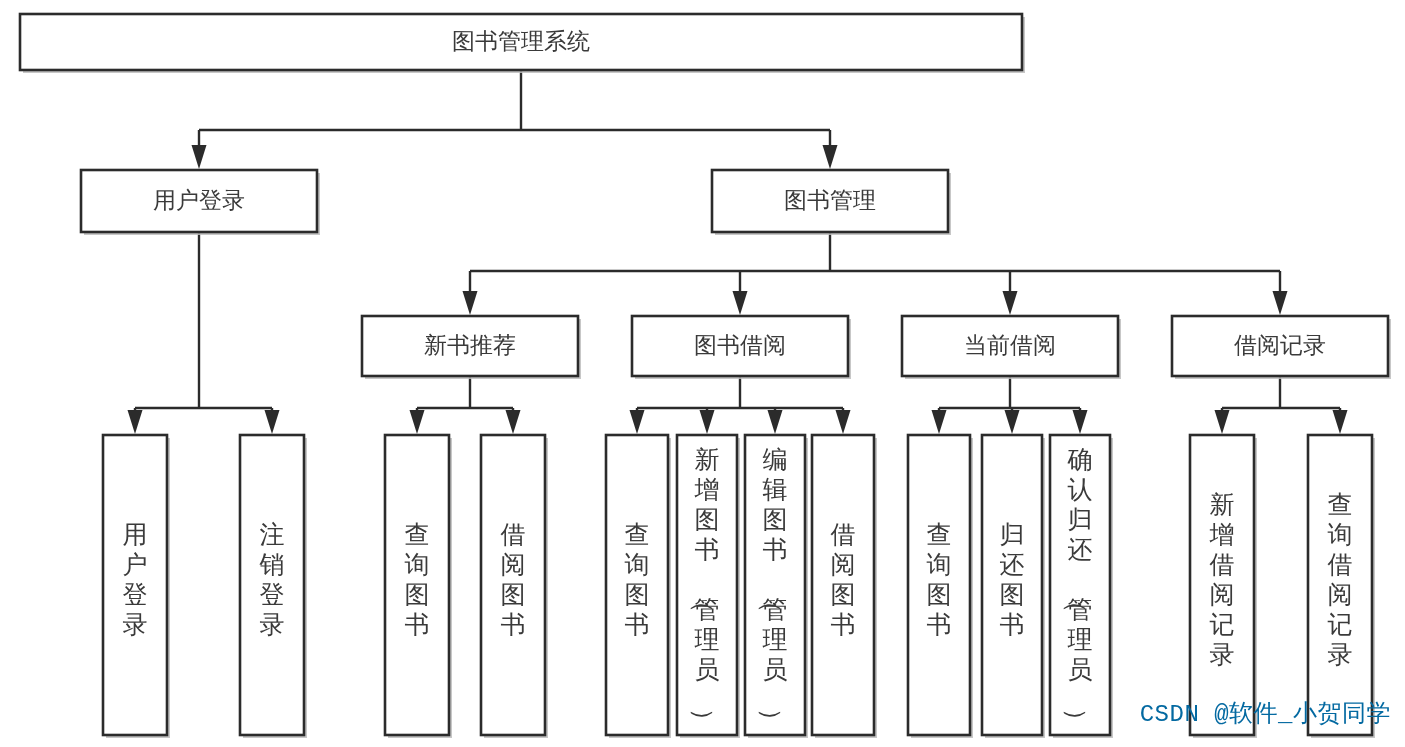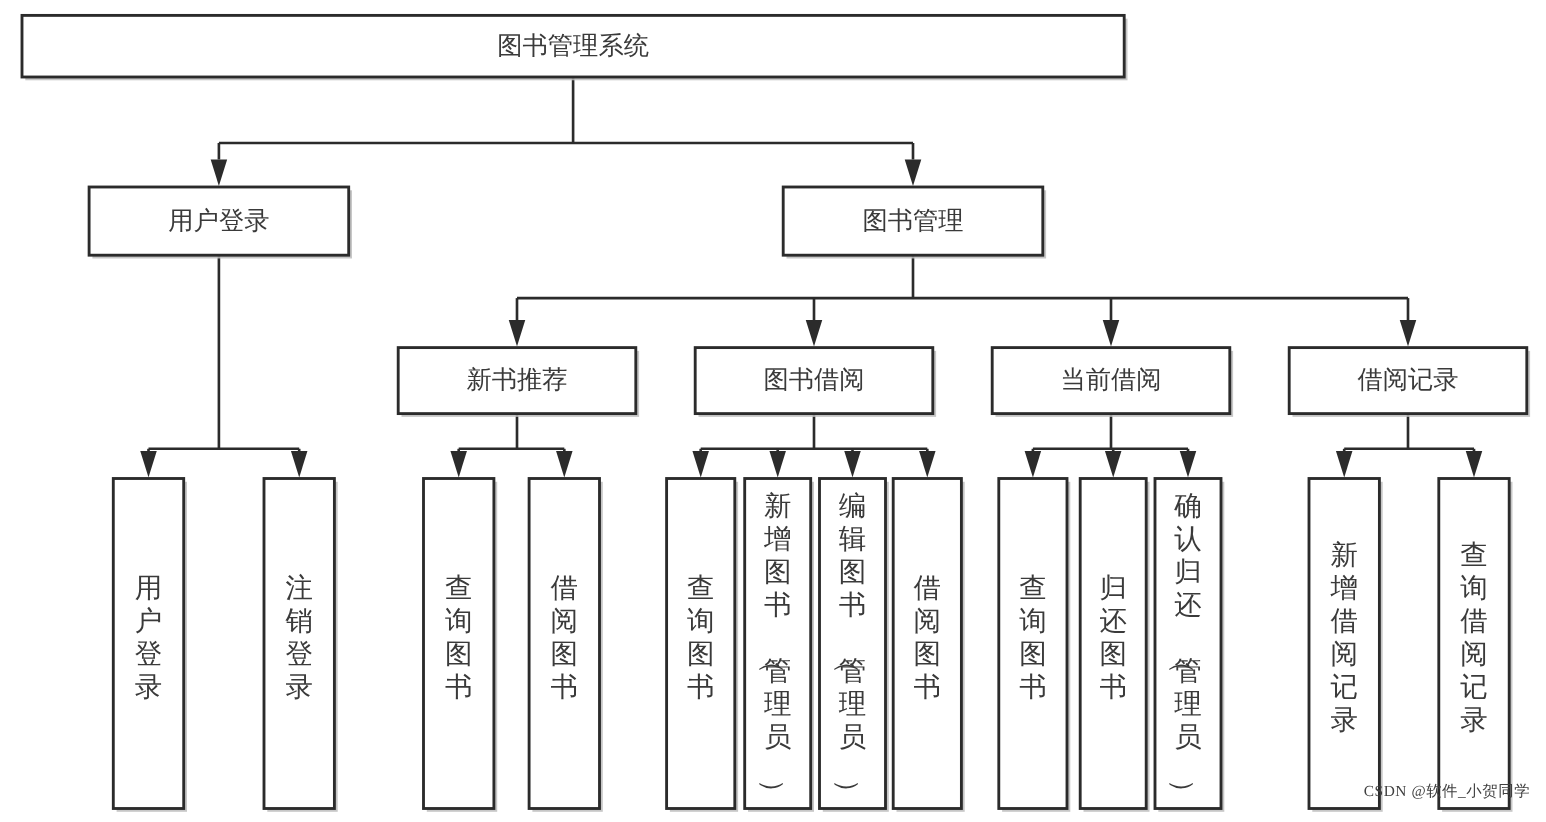--- a/index.html
+++ b/index.html
@@ -56,23 +56,23 @@
   .node-label-vertical {
     font-family: "Liberation Sans", "DejaVu Sans", sans-serif;
     fill: #3a3a3a;
     font-size: 25px;
     text-anchor: middle;
   }
   .watermark {
     position: absolute;
     right: 14px;
     bottom: 6px;
-    font-family: Liberation Serif, serif;
-    font-size: 14px;
-    color: #404040;
+    font-family: Liberation Mono, monospace;
+    font-size: 24px;
+    color: #0369a1;
     letter-spacing: 0.5px;
     white-space: nowrap;
     user-select: none;
   }
 </style>
 </head>
 <body>
 
 <div id="diagram-root">
   <svg class="diagram-canvas" viewBox="0 0 1405 747">

